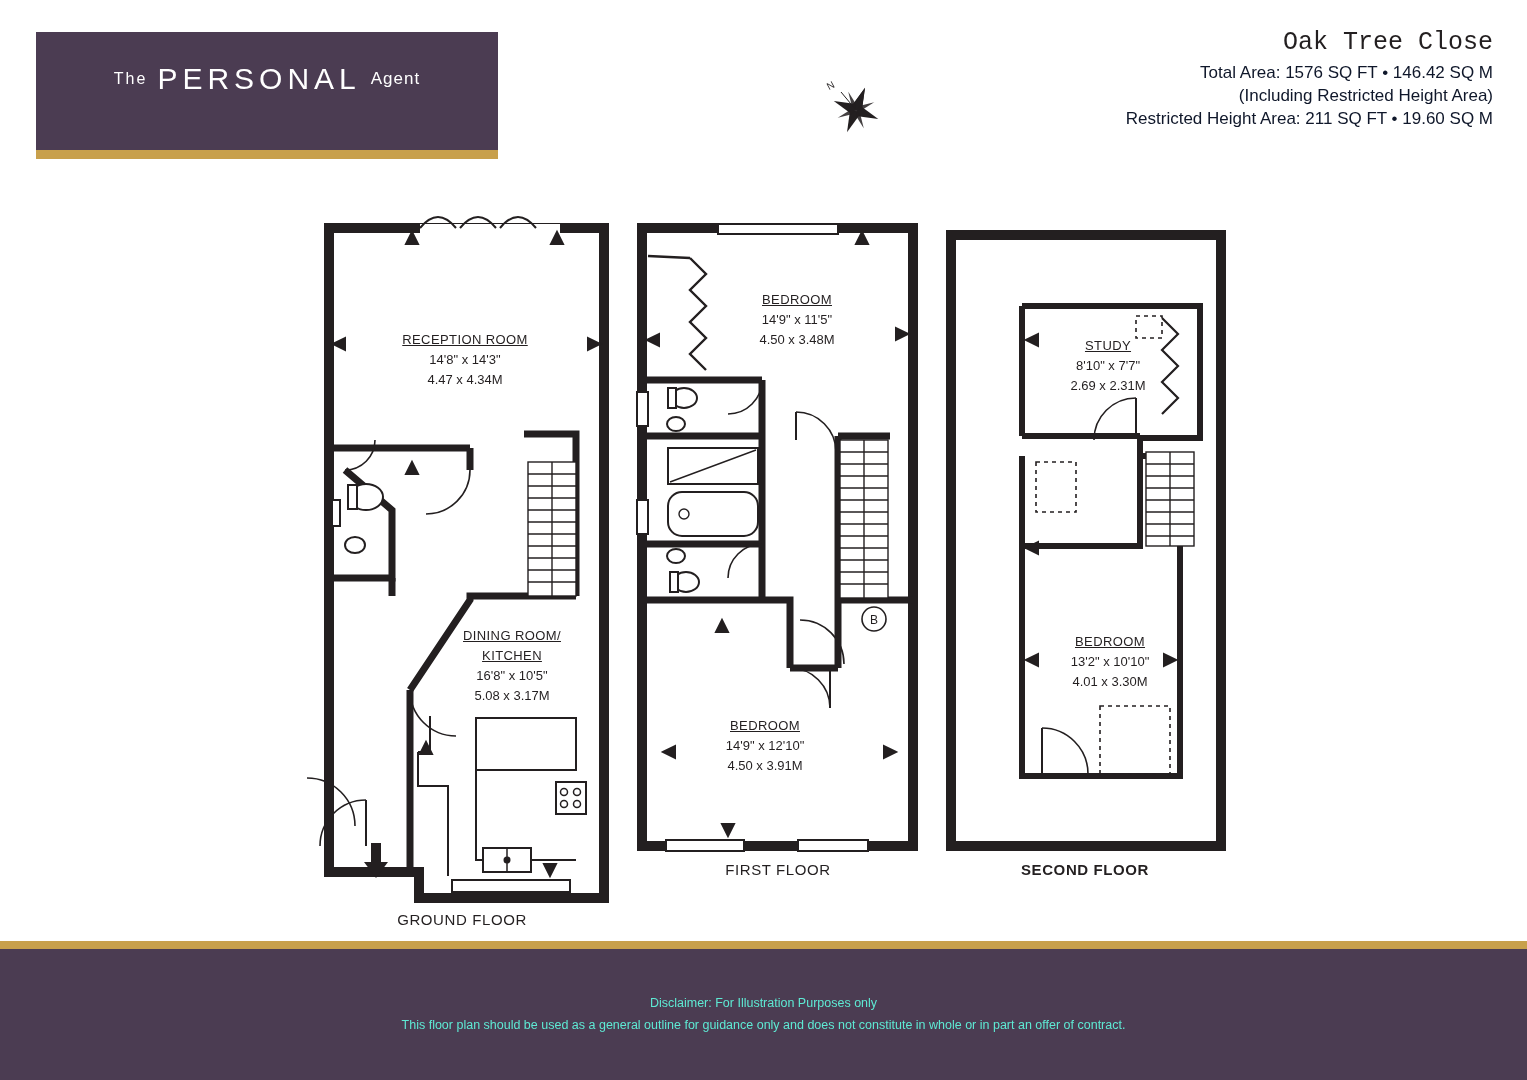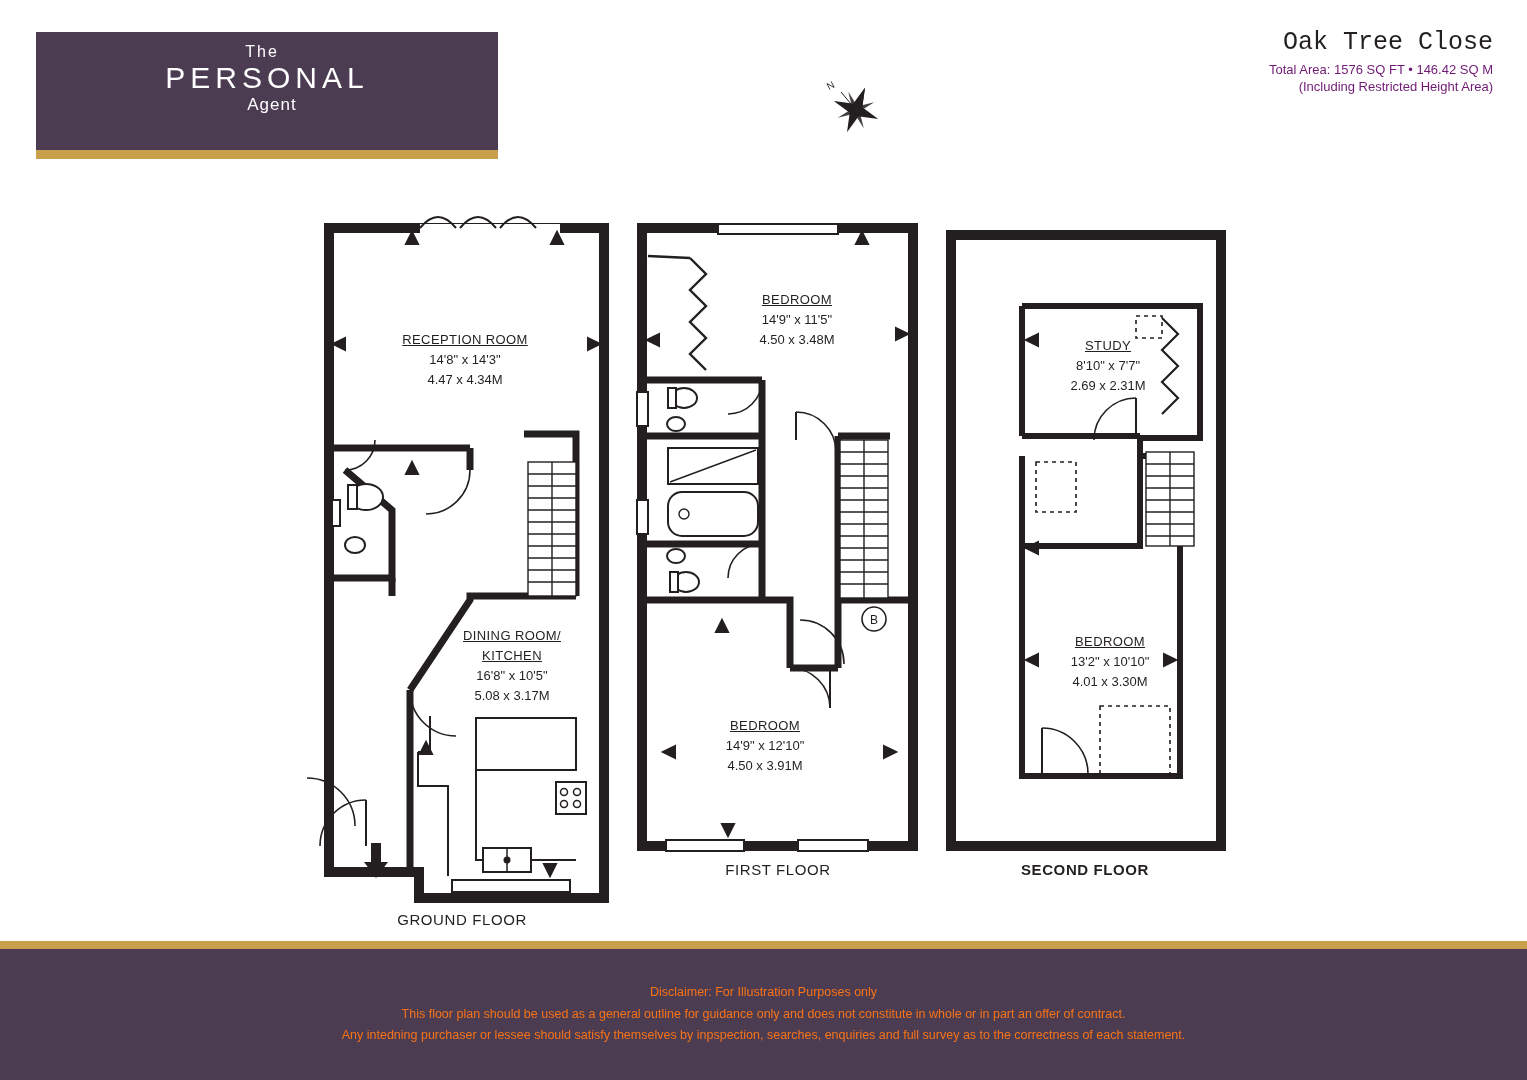--- a/index.html
+++ b/index.html
@@ -37,21 +37,20 @@
     position: absolute;
     left: 36px;
     top: 32px;
     width: 462px;
     height: 94px;
     display: flex;
     align-items: center;
     justify-content: center;
     color: #ffffff;
     letter-spacing: 1px;
-    flex-direction: column;
   }
   .brand-the {
     font-size: 16px;
     letter-spacing: 2px;
     margin-right: 10px;
     font-weight: 400;
   }
   .brand-main {
     font-size: 30px;
     letter-spacing: 5px;
@@ -71,22 +70,22 @@
     top: 26px;
     text-align: right;
     line-height: 1.38;
   }
   .header-info .title {
     font-size: 25px;
     color: #231f20;
     font-family: Liberation Mono, monospace;
   }
   .header-info .sub {
-    font-size: 13px;
-    color: #701a75;
+    font-size: 17px;
+    color: #0f172a;
   }
 
   
   .compass {
     position: absolute;
     left: 823px;
     top: 78px;
     width: 70px;
     height: 64px;
   }
@@ -139,21 +138,21 @@
     height: 8px;
     background: #c8a04c;
   }
   .footer {
     position: absolute;
     left: 0;
     top: 949px;
     width: 1527px;
     height: 131px;
     background: #4b3c52;
-    color: #f97316;
+    color: #5eead4;
     display: flex;
     flex-direction: column;
     align-items: center;
     justify-content: center;
   }
   .footer div {
     font-size: 12.5px;
     line-height: 1.72;
     text-align: center;
   }
@@ -166,20 +165,21 @@
 <div class="brand-text">
   <span class="brand-the">The</span>
   <span class="brand-main">PERSONAL</span>
   <span class="brand-agent">Agent</span>
 </div>
 
 <div class="header-info">
   <div class="title">Oak Tree Close</div>
   <div class="sub">Total Area: 1576 SQ FT • 146.42 SQ M</div>
   <div class="sub">(Including Restricted Height Area)</div>
+  <div class="sub">Restricted Height Area: 211 SQ FT • 19.60 SQ M</div>
 </div>
 
 <div class="compass">
   <span class="n-label">N</span>
   <svg width="70" height="64" viewBox="0 0 70 64">
     <g transform="translate(33,32) rotate(22)">
       <polygon points="0,-24 5,-4 0,0 -5,-4" fill="#231f20"></polygon>
       <polygon points="0,24 5,4 0,0 -5,4" fill="#231f20"></polygon>
       <polygon points="-24,0 -4,5 0,0 -4,-5" fill="#231f20"></polygon>
       <polygon points="24,0 4,5 0,0 4,-5" fill="#231f20"></polygon>
@@ -429,14 +429,13 @@
     <div>13'2" x 10'10"</div>
     <div>4.01 x 3.30M</div>
   </div>
   <div class="floor-label" style="left:985px; top:861px; width:200px;font-weight:bold;">SECOND FLOOR</div>
 </div>
 
 <div class="footer-rule"></div>
 <div class="footer">
   <div>Disclaimer: For Illustration Purposes only</div>
   <div>This floor plan should be used as a general outline for guidance only and does not constitute in whole or in part an offer of contract.</div>
-  <div>Any intedning purchaser or lessee should satisfy themselves by inpspection, searches, enquiries and full survey as to the correctness of each statement.</div>
 </div>
 
 </body></html>

